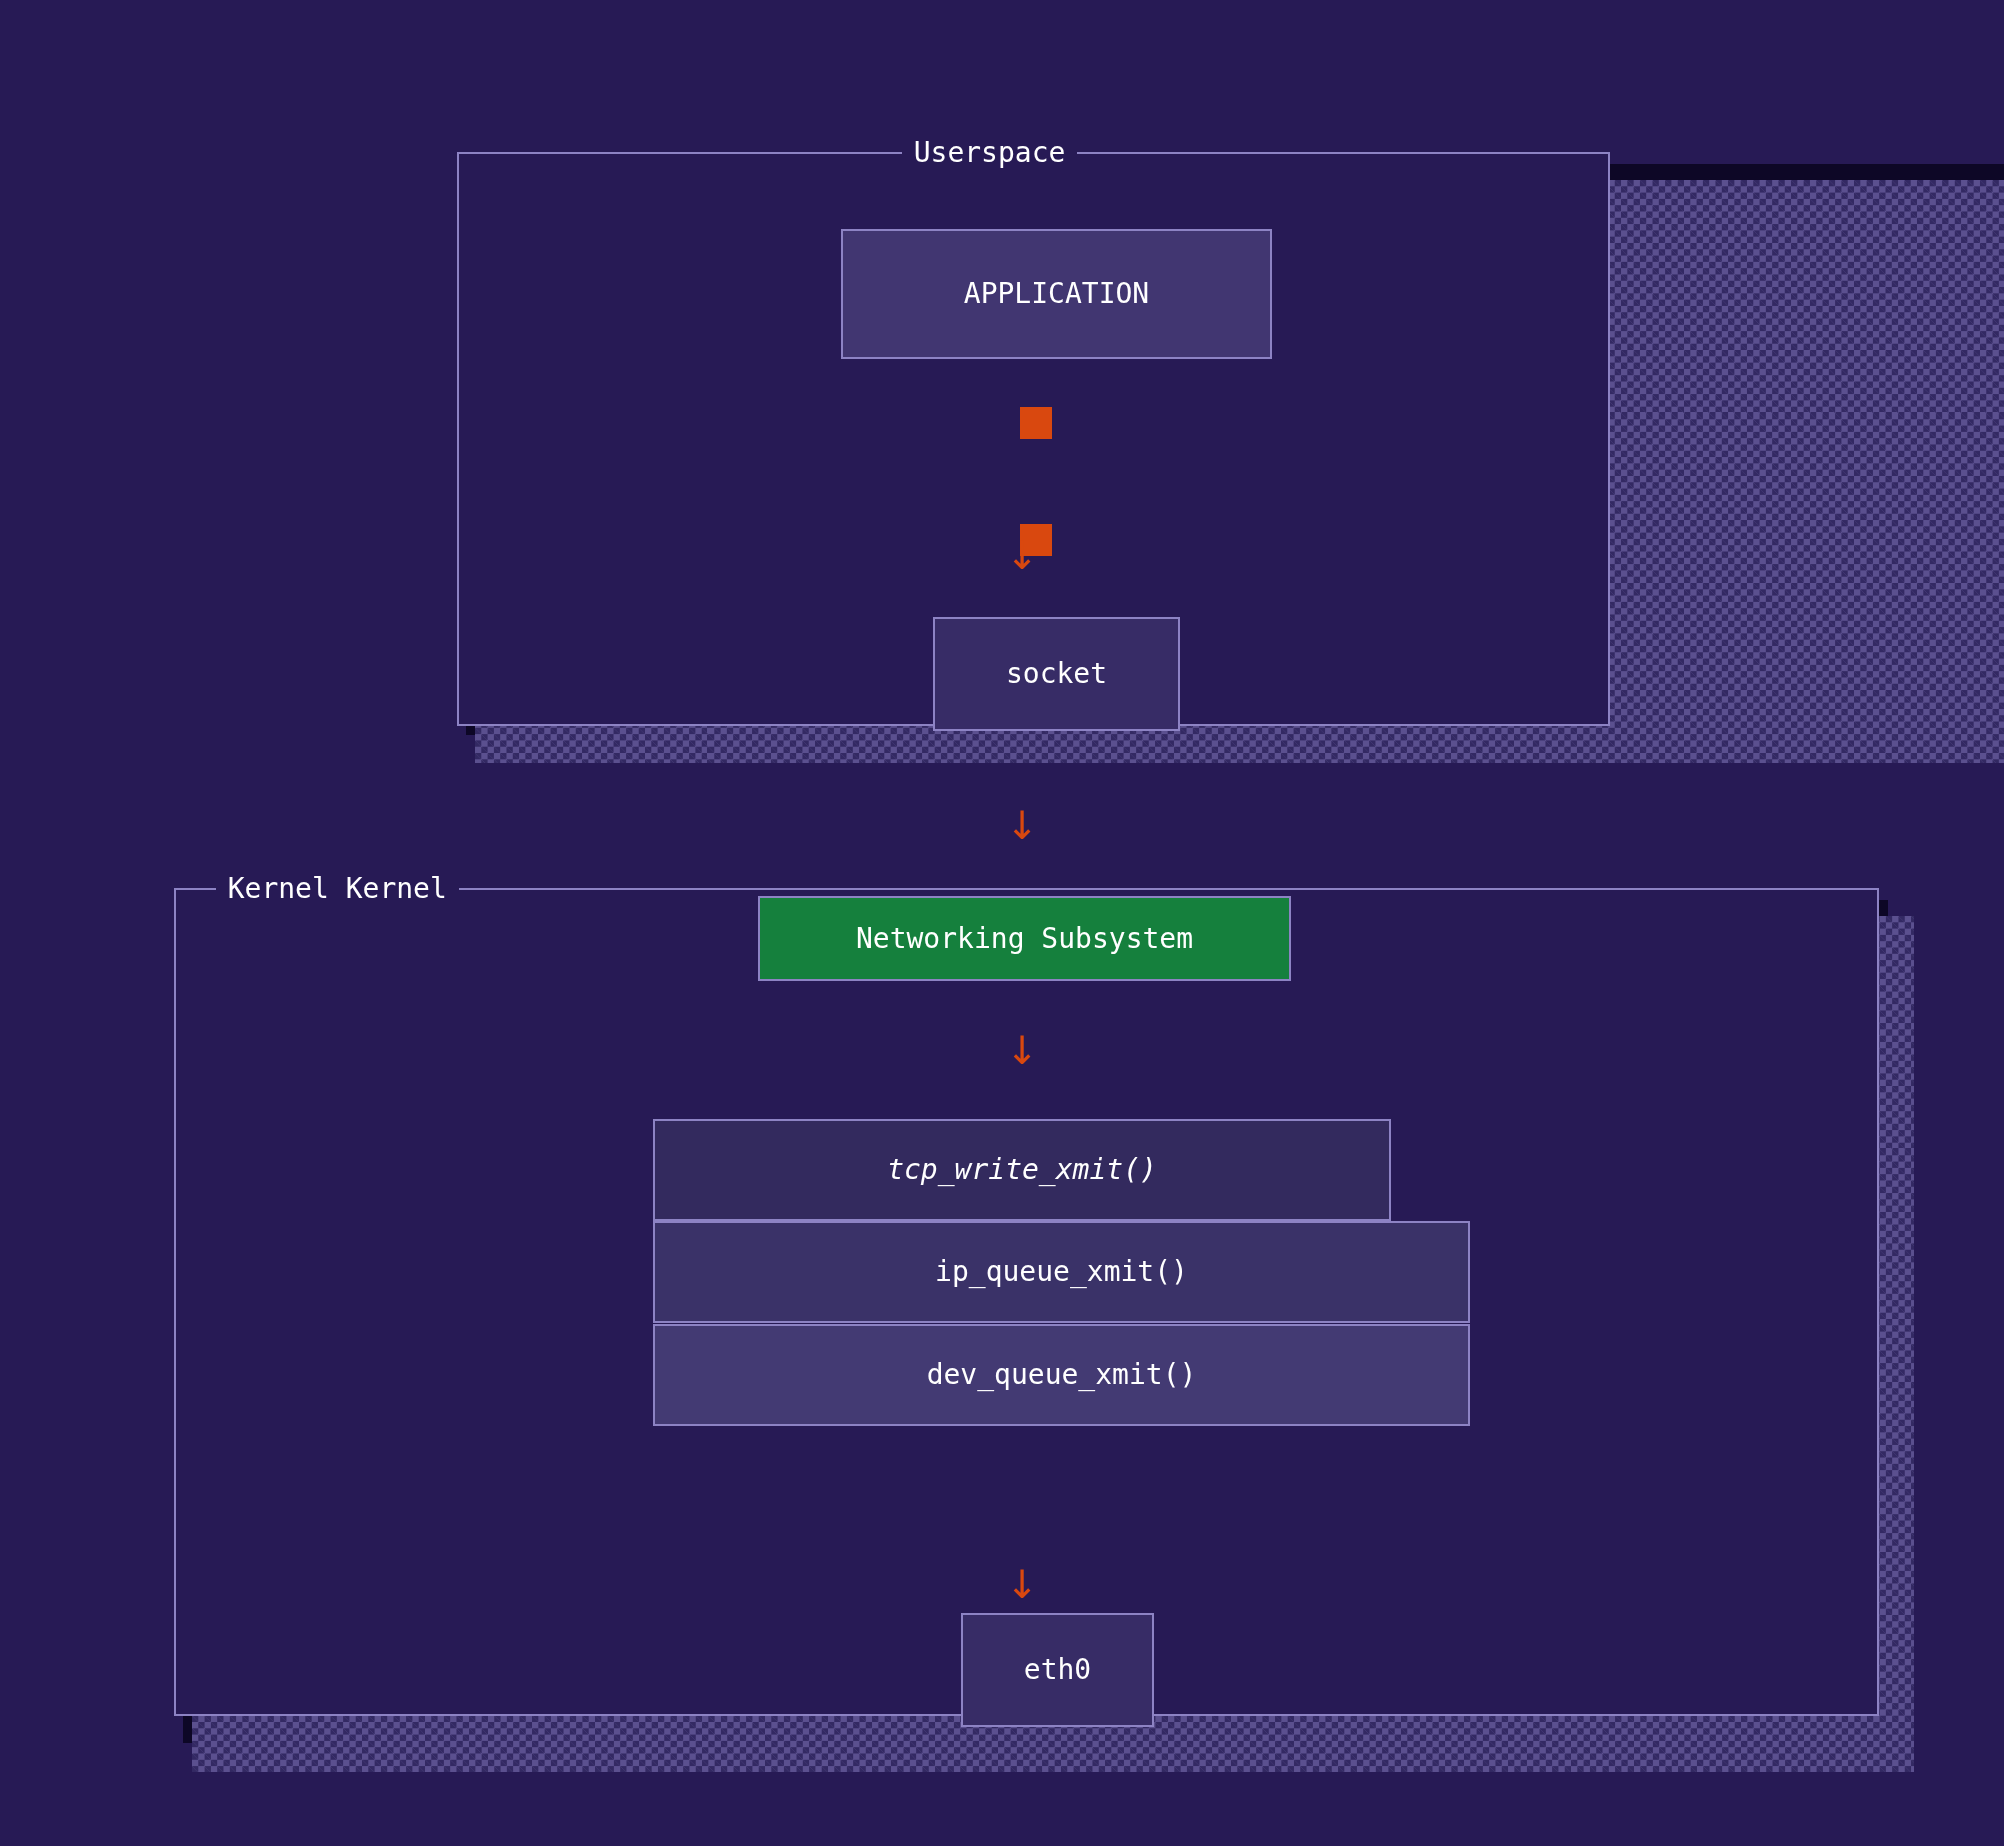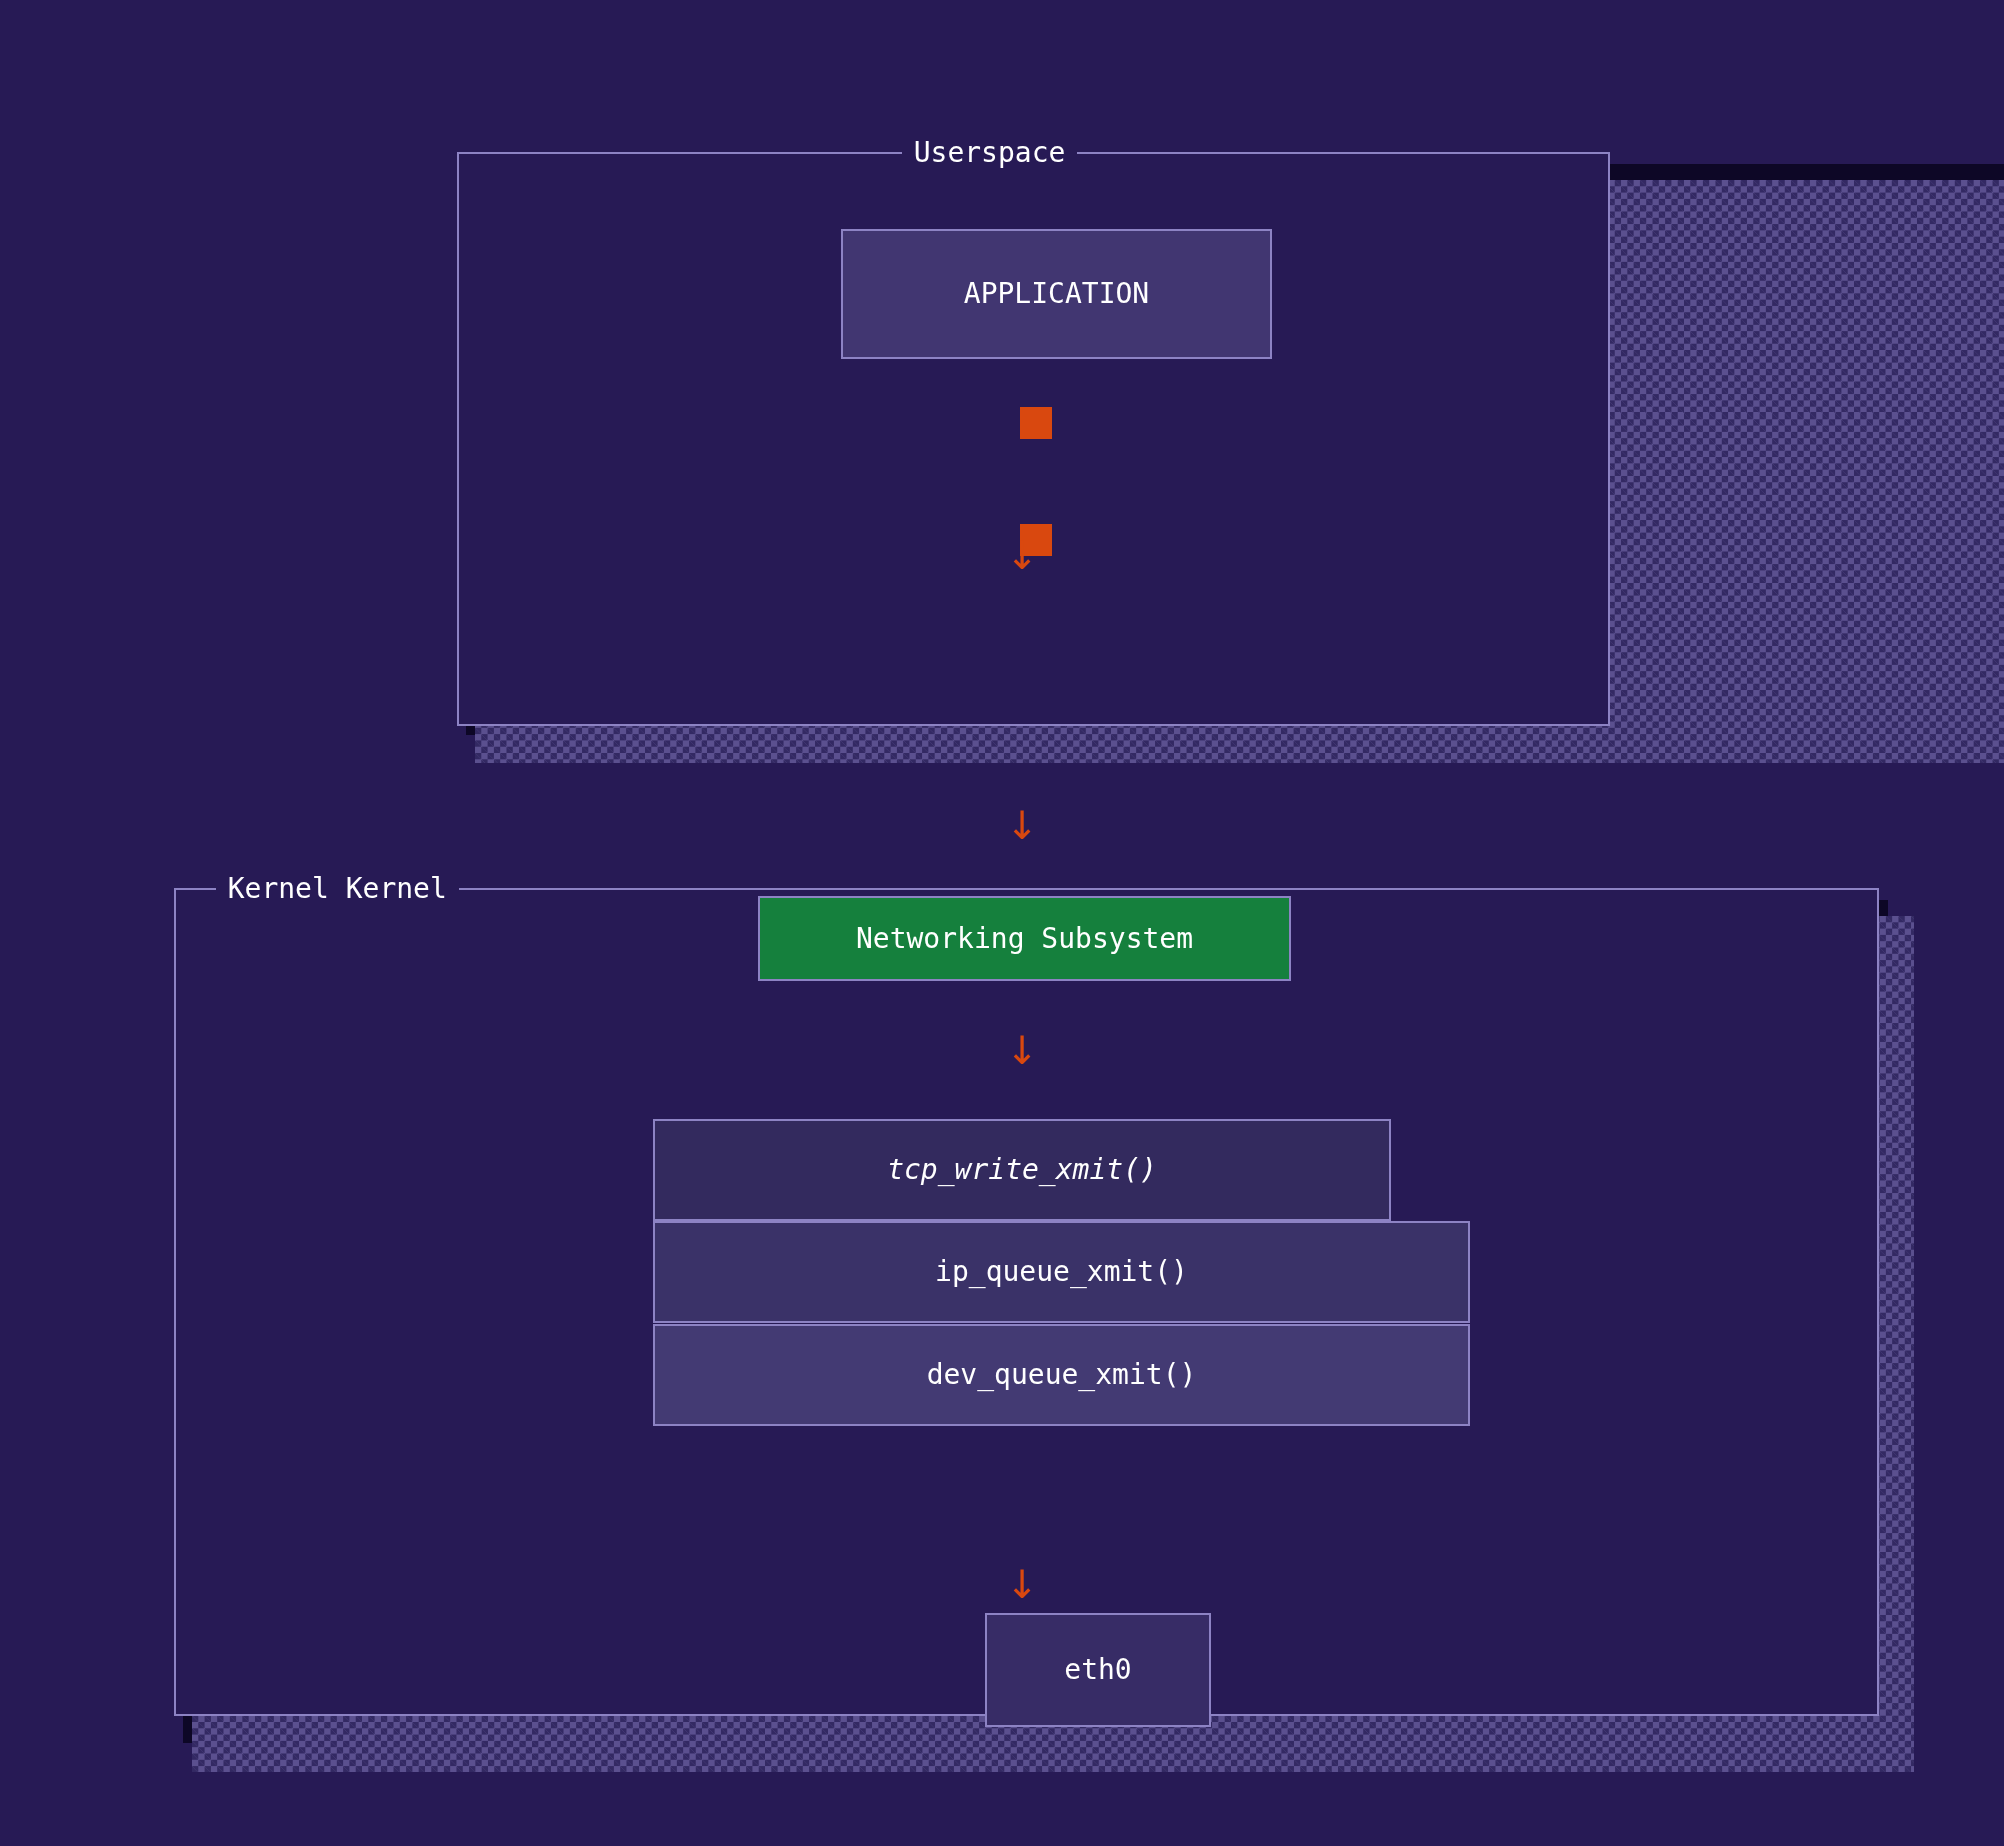--- a/index.html
+++ b/index.html
@@ -110,20 +110,23 @@
   <div class="group-label" style="left:870px; top:107px;">Userspace</div>
 
   <div class="node" style="left:776px; top:197px; width:431px; height:130px; background:#413671;">
     <span>APPLICATION</span>
   </div>
 
   <div class="stub" style="left:988px; top:375px; height:32px;"></div>
   <div class="stub" style="left:988px; top:492px; height:19px;"></div>
   <div class="arrow" style="left:945px; top:488px; width:90px;">↓</div>
 
+  <div class="node" style="left:868px; top:585px; width:247px; height:114px; background:#372c66;">
+    <span>socket</span>
+  </div>
 
   <div class="arrow" style="left:945px; top:758px; width:90px;">↓</div>
 
   <div class="shadow-dark" style="left:151px; top:868px; width:1705px; height:843px;"></div>
   <div class="shadow-dither" style="left:160px; top:884px; width:1722px; height:856px;"></div>
 
   <div class="group-box" style="left:142px; top:856px; width:1705px; height:828px;"></div>
 
   <div class="group-label" style="left:184px; top:843px;">Kernel Kernel</div>
 
@@ -138,18 +141,18 @@
   </div>
   <div class="node" style="left:588px; top:1189px; width:817px; height:102px; background:#3a3268;">
     <span>ip_queue_xmit()</span>
   </div>
   <div class="node" style="left:588px; top:1292px; width:817px; height:102px; background:#433a73;">
     <span>dev_queue_xmit()</span>
   </div>
 
   <div class="arrow" style="left:945px; top:1517px; width:90px;">↓</div>
 
-  <div class="node" style="left:920px; top:1581px; width:226px; height:114px; background:#372c66;">
+  <div class="node" style="left:896px; top:1581px; width:193px; height:114px; background:#372c66;">
     <span>eth0</span>
   </div>
 
 </div>
 
 
 </body></html>

